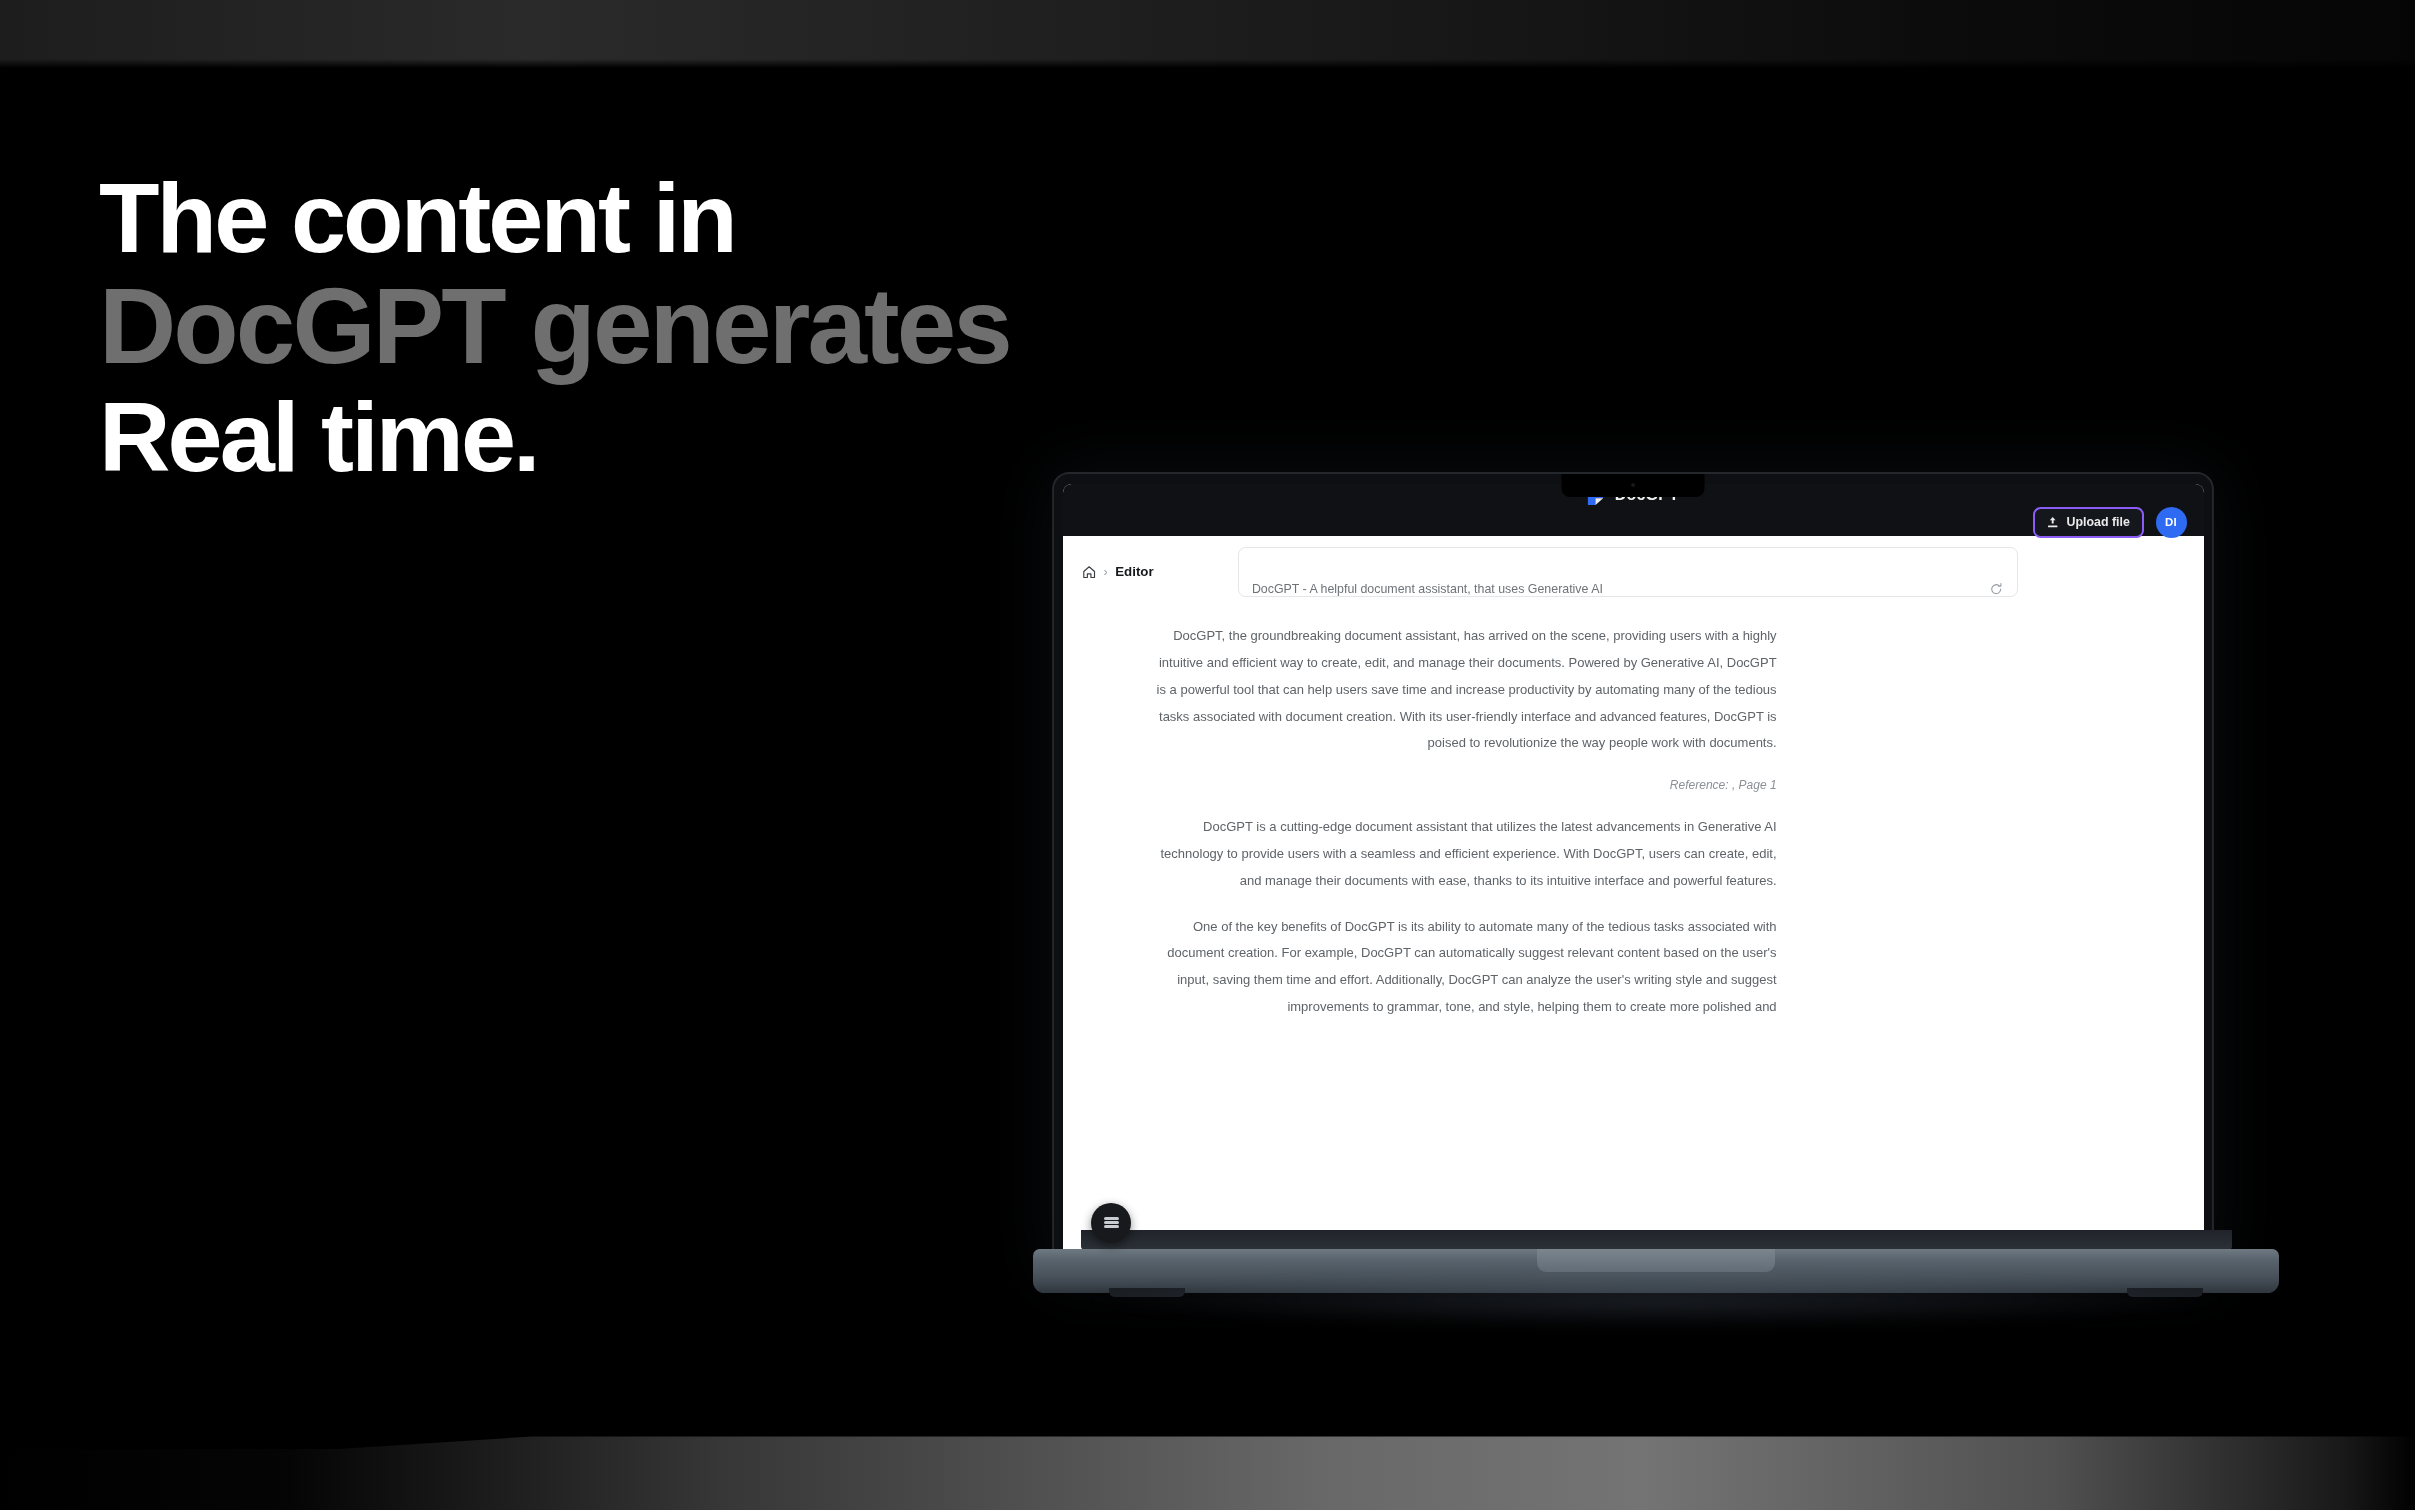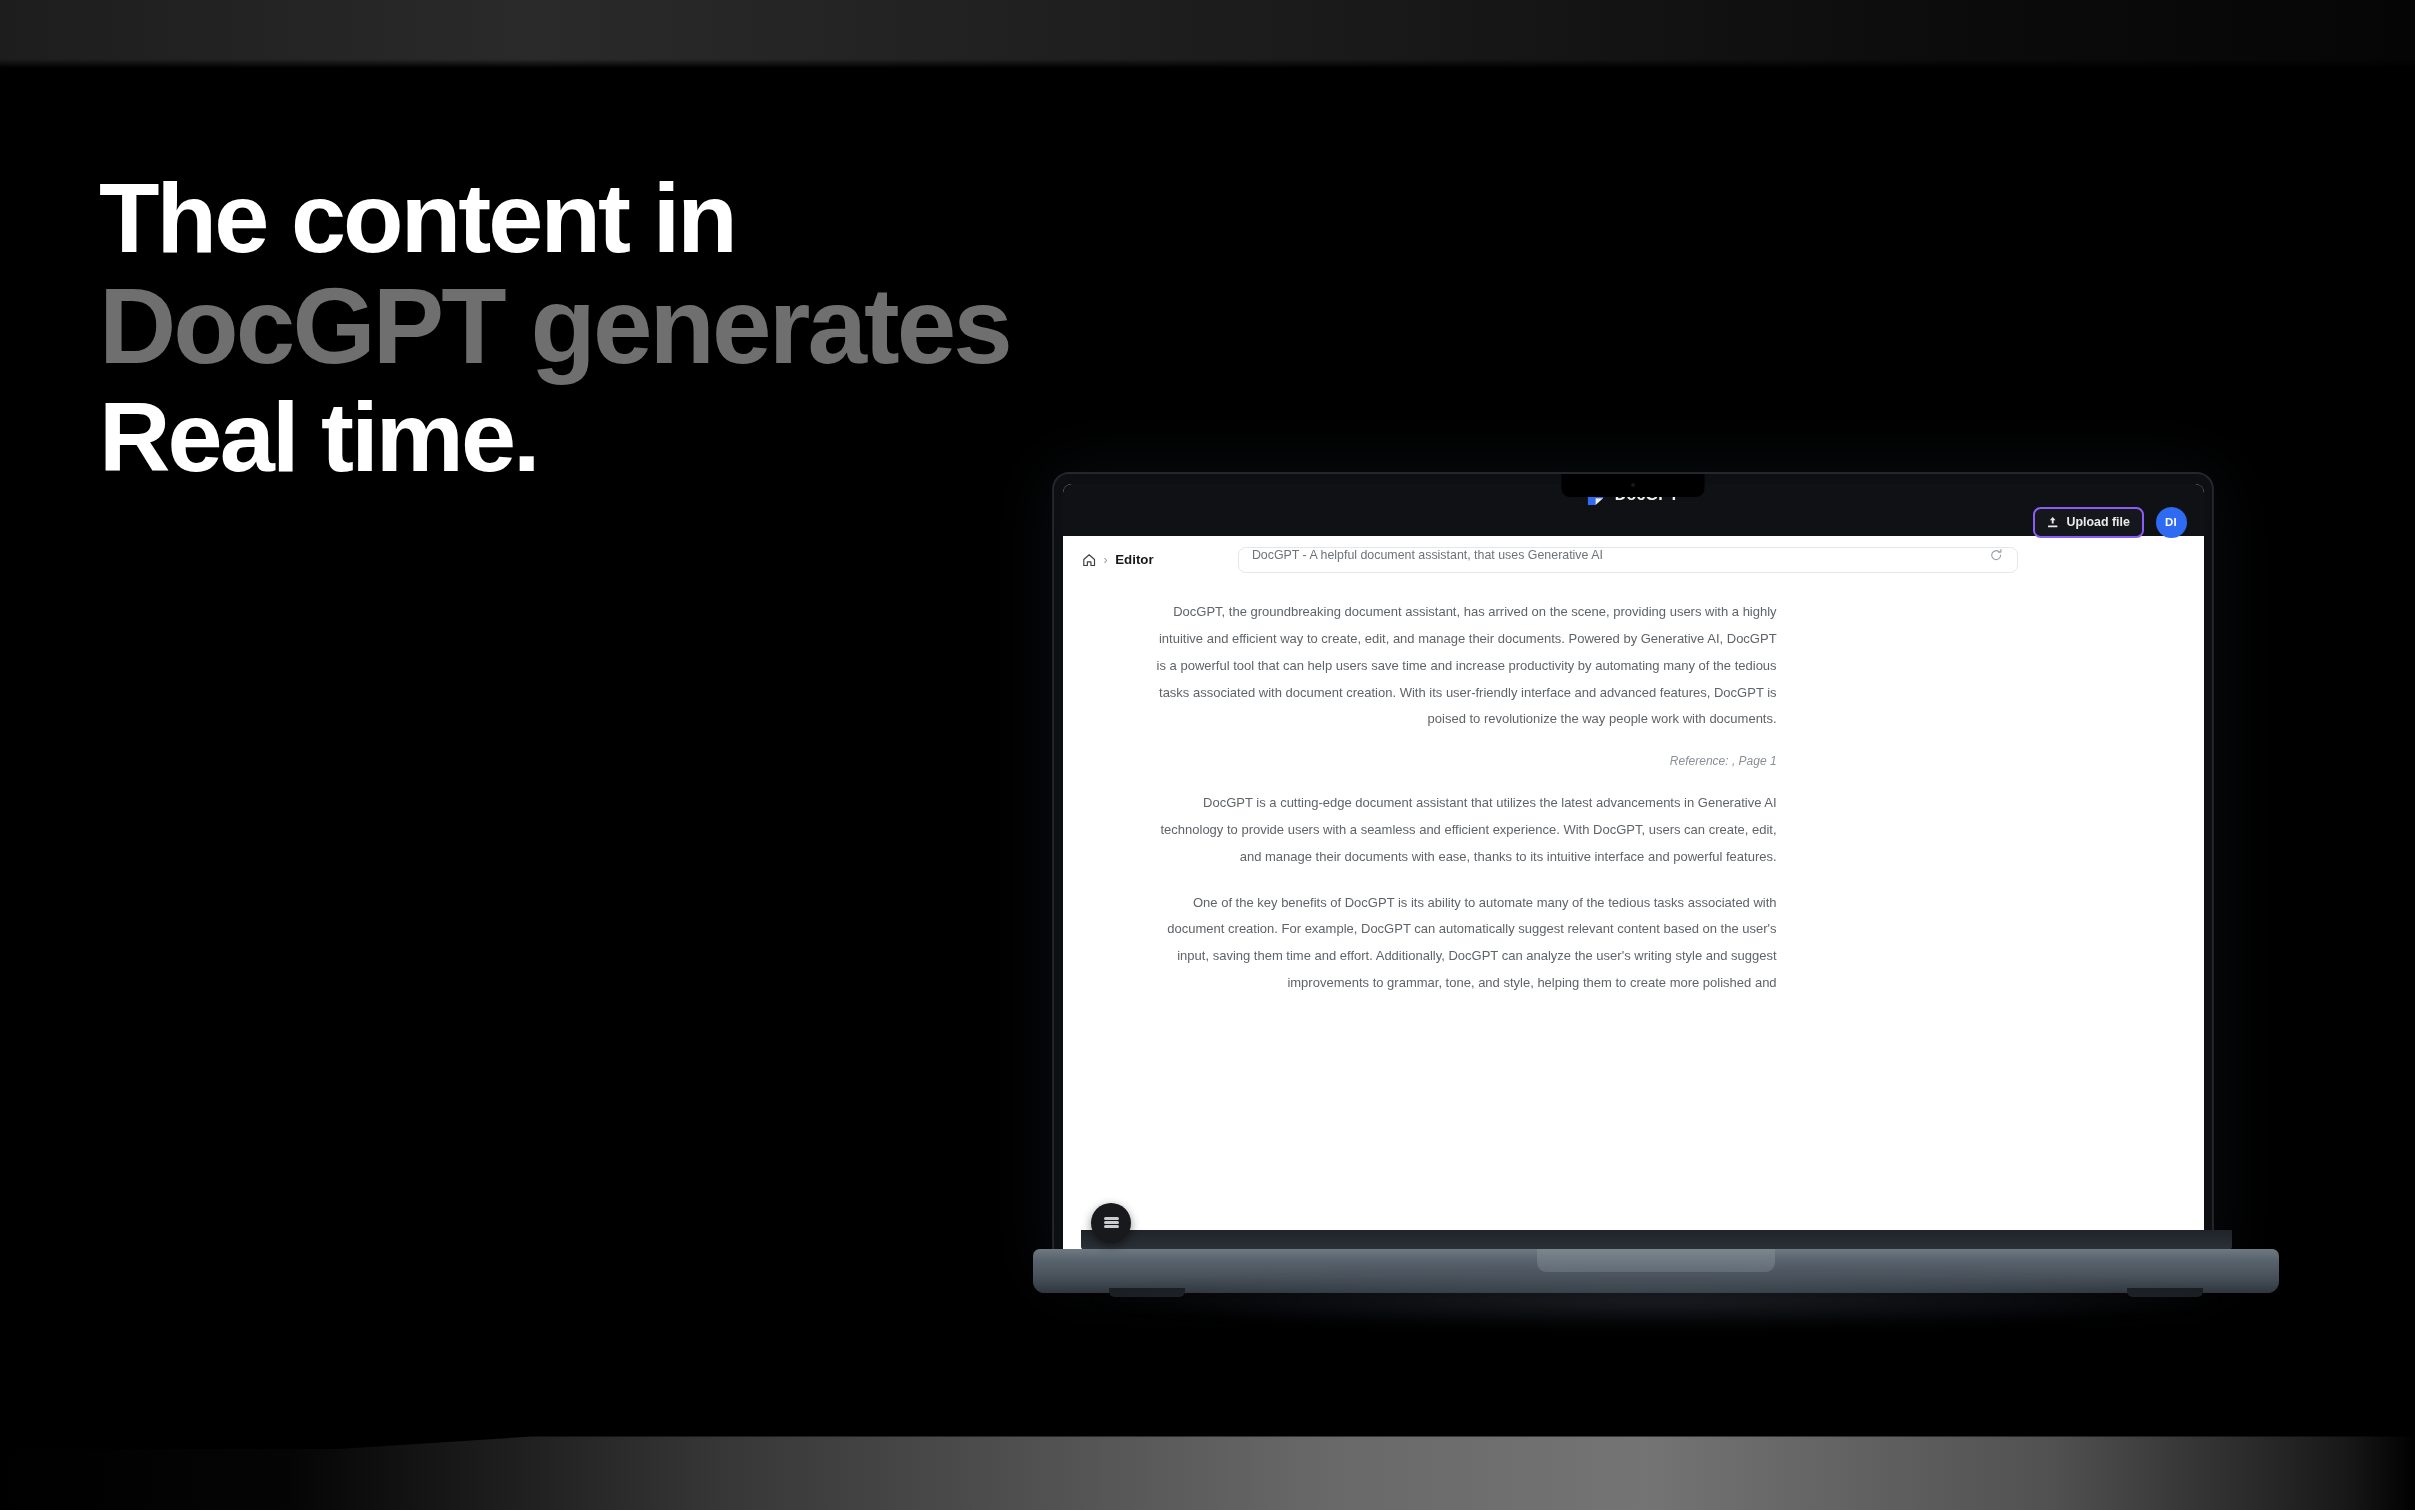--- a/index.html
+++ b/index.html
@@ -78,23 +78,23 @@
     align-items:center; justify-content:center; letter-spacing:0.5px;
   }
 
   
   .subbar{ display:flex; align-items:center; padding:11.4px 21px 11.4px 19px; background:#fff; gap:15px; }
   .crumbs{ display:flex; align-items:center; gap:7.6px; min-width:141px; }
   .home-ico{ width:14.3px; height:14.3px; display:inline-block; }
   .chev{ color:#9aa0a6; font-size:12.4px; }
   .crumb-label{ font-size:13.3px; font-weight:700; color:#16181b; }
   .searchbox{
-    flex:1; display:flex; align-items:flex-start;
+    flex:1; display:flex; align-items:flex-end;
     border:1px solid #e4e6e9; border-radius:7.6px; background:#fff;
-    height:26px; padding:0 13.3px; max-width:780px;
+    height:50px; padding:0 13.3px; max-width:780px;
   }
   .searchbox-text{ font-size:12.4px; color:#6e7379; flex:1; }
   .spinner-ico{ width:14.3px; height:14.3px; }
 
   
   .doc{ padding:15px 86px 0 86px; background:#fff; height:681px; overflow:hidden; }
   .doc h1{
     font-size:26px; line-height:1.30; font-weight:700; color:#0b0c0e;
     letter-spacing:-0.3px; margin-bottom:23px; max-width:609px;
   }

